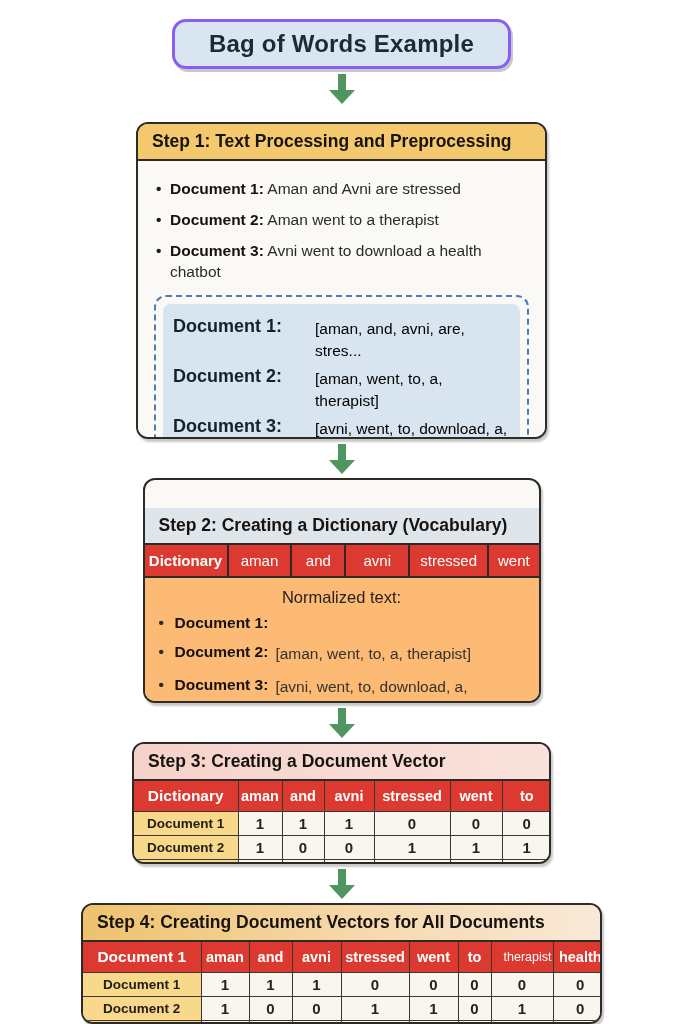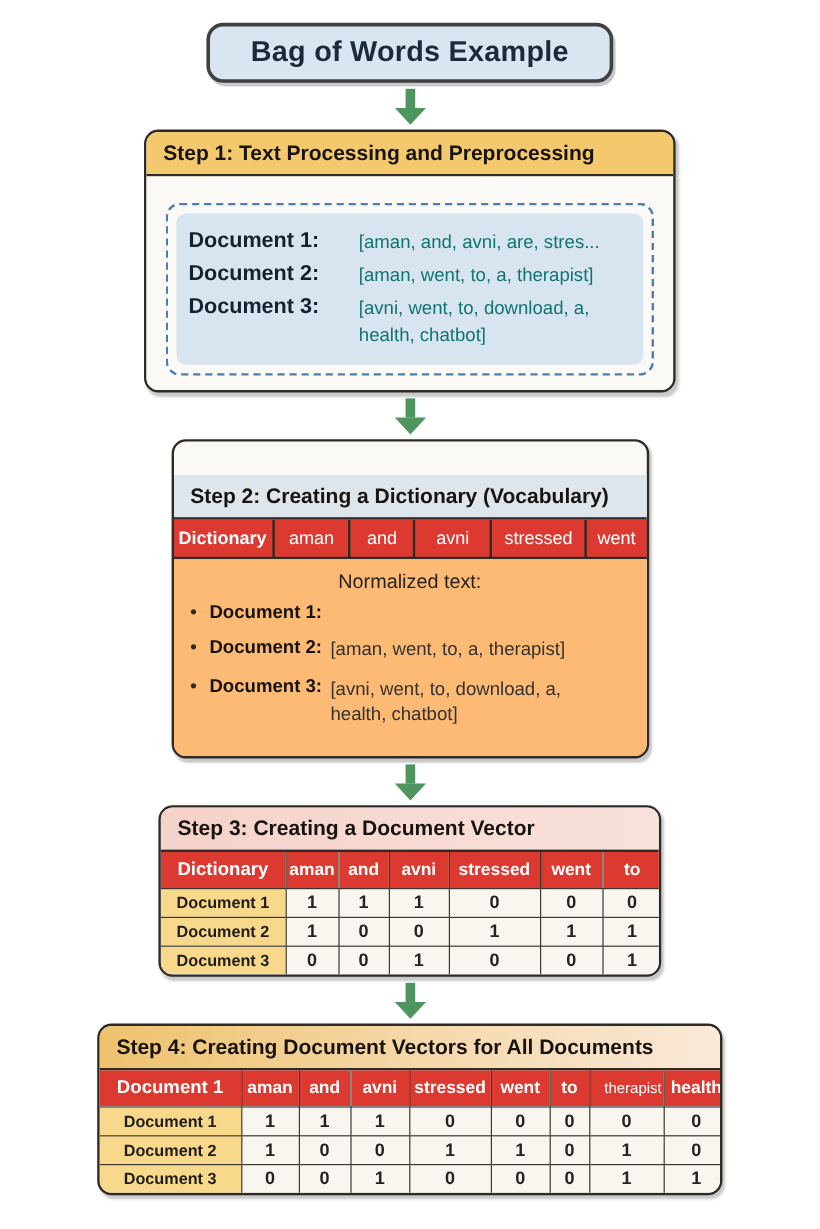--- a/index.html
+++ b/index.html
@@ -13,21 +13,21 @@
   .canvas {
     width: 683px; height: 1024px;
     display: flex; flex-direction: column; align-items: center;
     padding-top: 19px;
     background: #ffffff;
   }
 
   
   .title-box {
     background: #d9e6f2;
-    border: 3px solid #404040;
+    border: 3px solid #8b5cf6;
     border-radius: 14px;
     padding: 8px 34px;
     font-size: 24px; font-weight: 700; color: #1b2a39;
     letter-spacing: .2px;
     box-shadow: 2px 3px 0 rgba(30,40,50,.25);
   }
 
   
   .arrow { display: flex; flex-direction: column; align-items: center; margin: 5px 0 4px 0; }
   .arrow .stem { width: 8px; height: 16px; background: #4e9560; }
@@ -50,21 +50,21 @@
     padding: 7px 14px;
     font-size: 17.5px; font-weight: 700; color: #171310;
     border-bottom: 2.5px solid #2e2b26;
   }
   .hdr-gold  { background: #f4c86c; }
   .hdr-blue  { background: #dee5eb; margin-top: 28px; }
   .hdr-pink  { background: linear-gradient(90deg, #f5d2ca 0%, #f9e2dc 100%); }
   .hdr-grad  { background: linear-gradient(90deg, #eec26d 0%, #f6d9ad 55%, #f9e9d8 100%); }
 
   
-  .step1 { width: 443px; }
+  .step1 { width: 411px; margin-top: 14px; }
   .step1 .box-body { padding: 10px 16px 12px 16px; background: #fbf9f6; }
   .doc-list { list-style: none; }
   .doc-item {
     position: relative;
     padding-left: 16px;
     margin: 8px 0 10px 0;
     font-size: 15.5px; line-height: 1.35; color: #2a2a28;
   }
   .doc-item::before {
     content: "•"; position: absolute; left: 2px; top: 0;
@@ -79,21 +79,21 @@
     padding: 7px;
     background: #fbf9f6;
   }
   .token-inner {
     background: #d8e4f0;
     border-radius: 8px;
     padding: 9px 10px;
   }
   .token-row { display: grid; grid-template-columns: 142px 1fr; margin: 3px 0; }
   .token-label { font-size: 18px; font-weight: 800; color: #14212e; }
-  .token-value { font-size: 15.5px; color: #0f766e; line-height: 1.45; padding-top: 2px; }
+  .token-value { font-size: 15.5px; color: #000000; line-height: 1.45; padding-top: 2px; }
 
   
   .step2 { width: 398px; }
   .dict-row { display: flex; background: #2e2b26; gap: 2px; border-bottom: 2.5px solid #2e2b26; }
   .dict-cell {
     background: #dc3a31; color: #ffffff;
     font-size: 15px; text-align: center;
     padding: 7px 2px;
   }
   .dict-cell.first { font-weight: 700; }
@@ -148,20 +148,34 @@
   </div>
 
   <div class="arrow">
     <div class="stem"></div>
     <div class="head"></div>
   </div>
 
   <section class="box step1">
     <div class="box-header hdr-gold">Step 1: Text Processing and Preprocessing</div>
     <div class="box-body">
+      <ul class="doc-list">
+        <li class="doc-item">
+          <span class="doc-label">Document 1:</span>
+          <span class="doc-text">Aman and Avni are stressed</span>
+        </li>
+        <li class="doc-item">
+          <span class="doc-label">Document 2:</span>
+          <span class="doc-text">Aman went to a therapist</span>
+        </li>
+        <li class="doc-item">
+          <span class="doc-label">Document 3:</span>
+          <span class="doc-text">Avni went to download a health chatbot</span>
+        </li>
+      </ul>
       <div class="dashed-box">
         <div class="token-inner">
           <div class="token-row">
             <span class="token-label">Document 1:</span>
             <span class="token-value">[aman, and, avni, are, stres...</span>
           </div>
           <div class="token-row">
             <span class="token-label">Document 2:</span>
             <span class="token-value">[aman, went, to, a, therapist]</span>
           </div>

